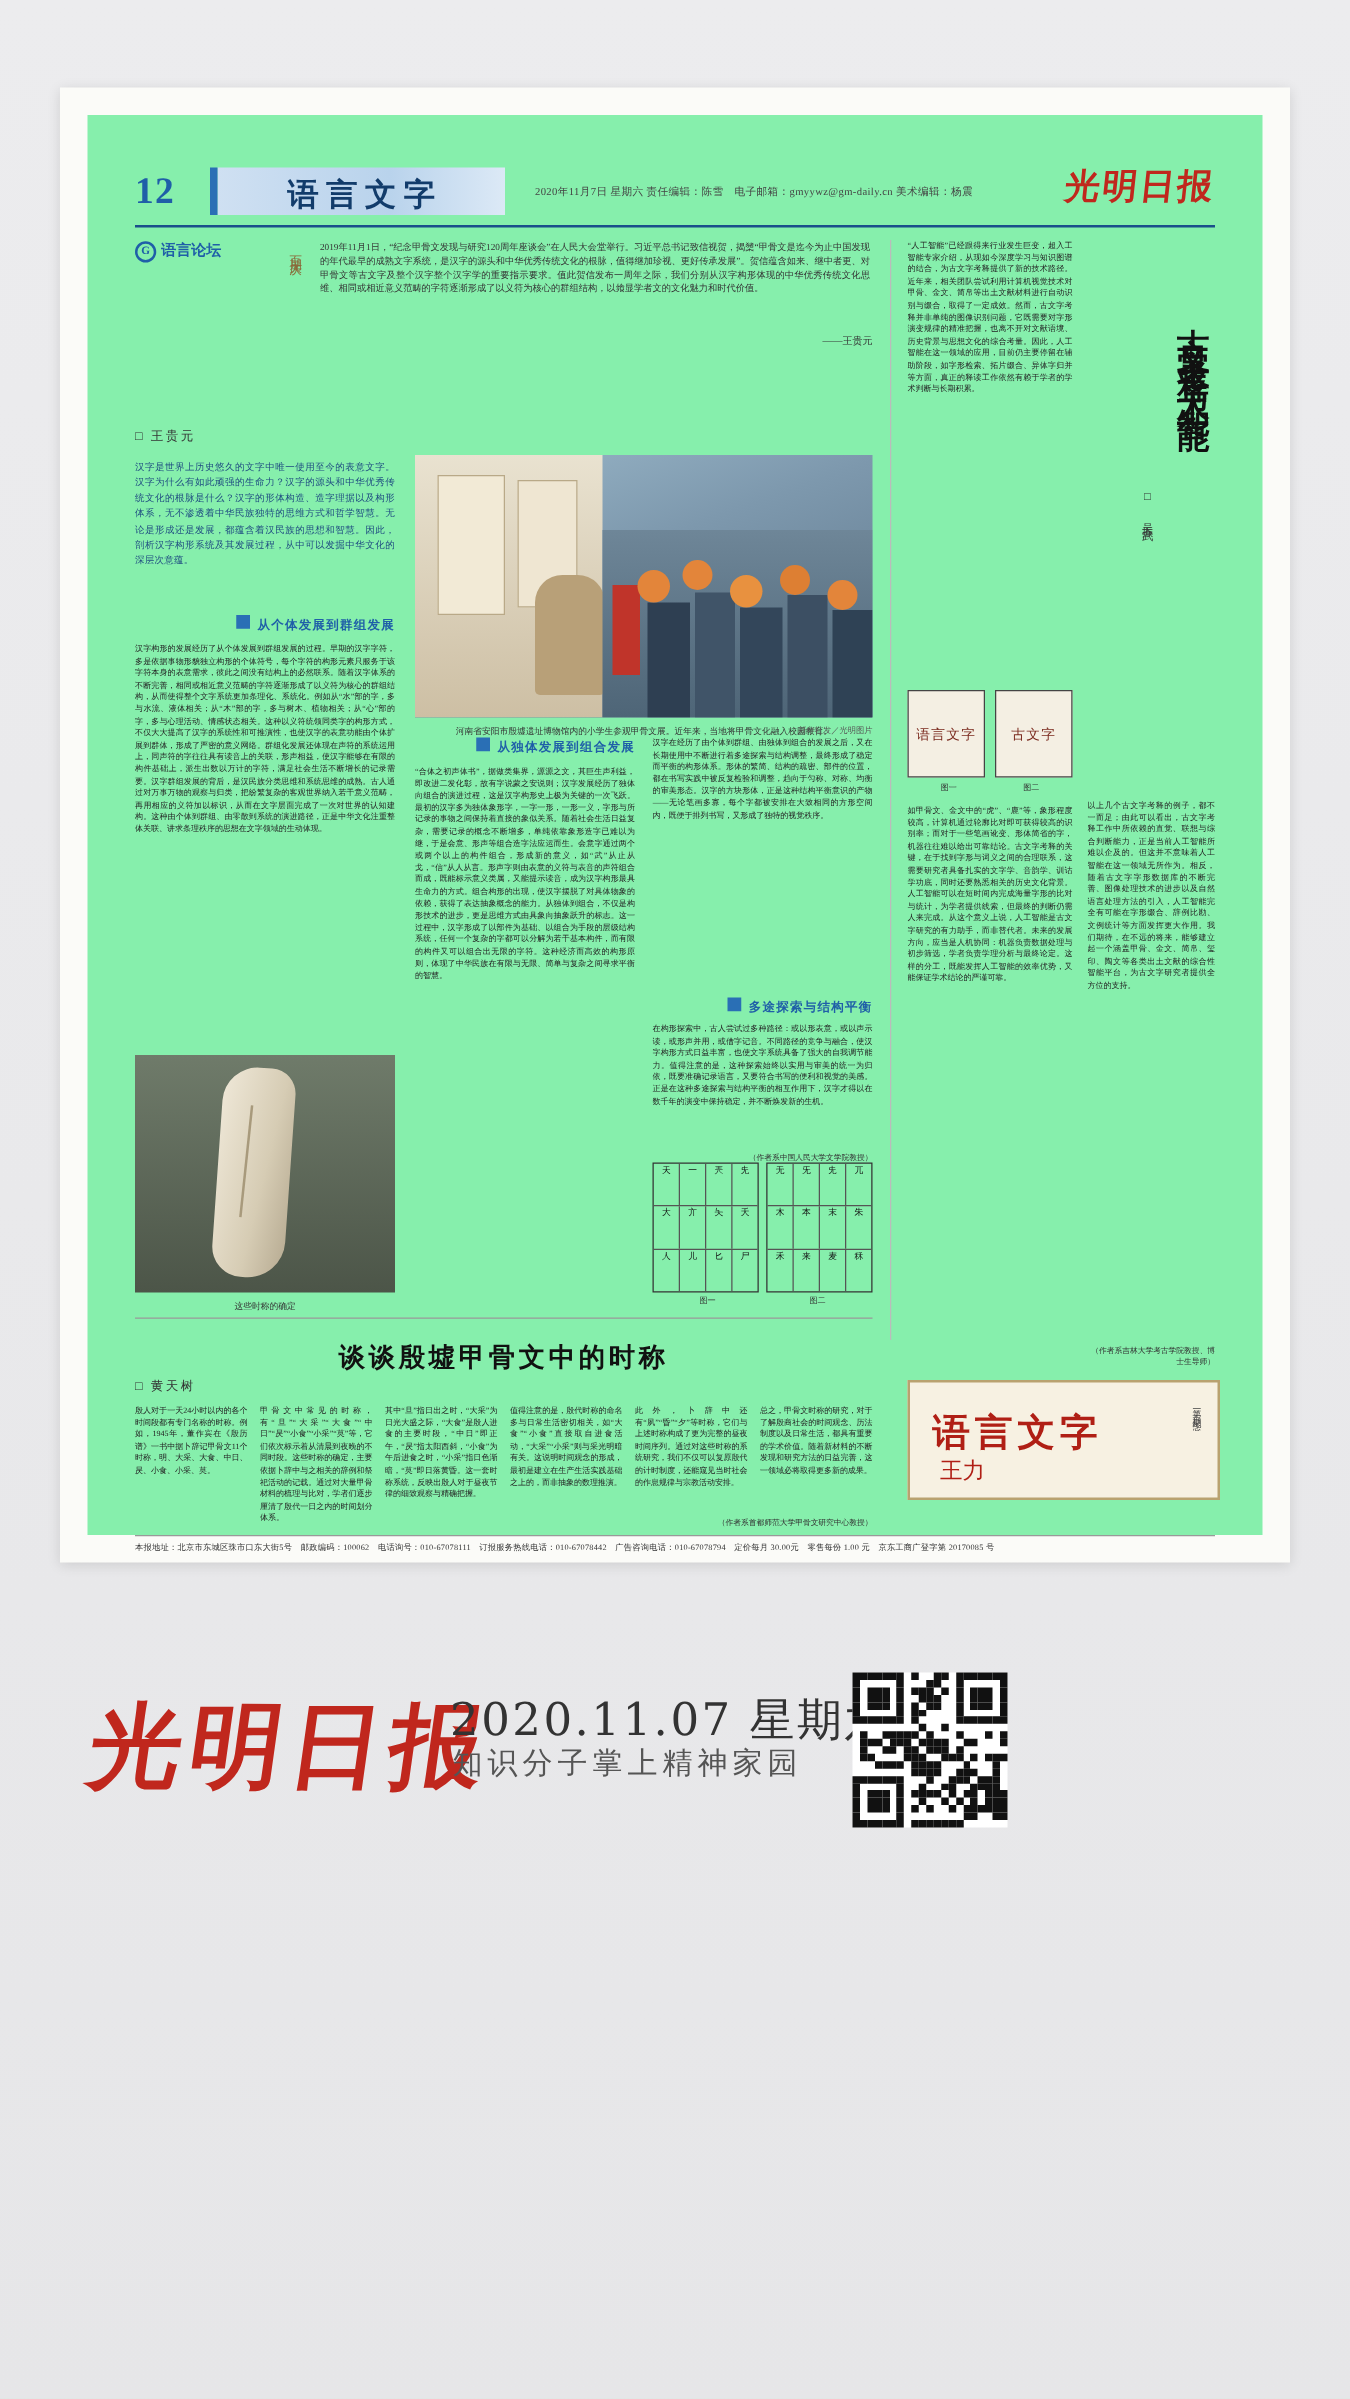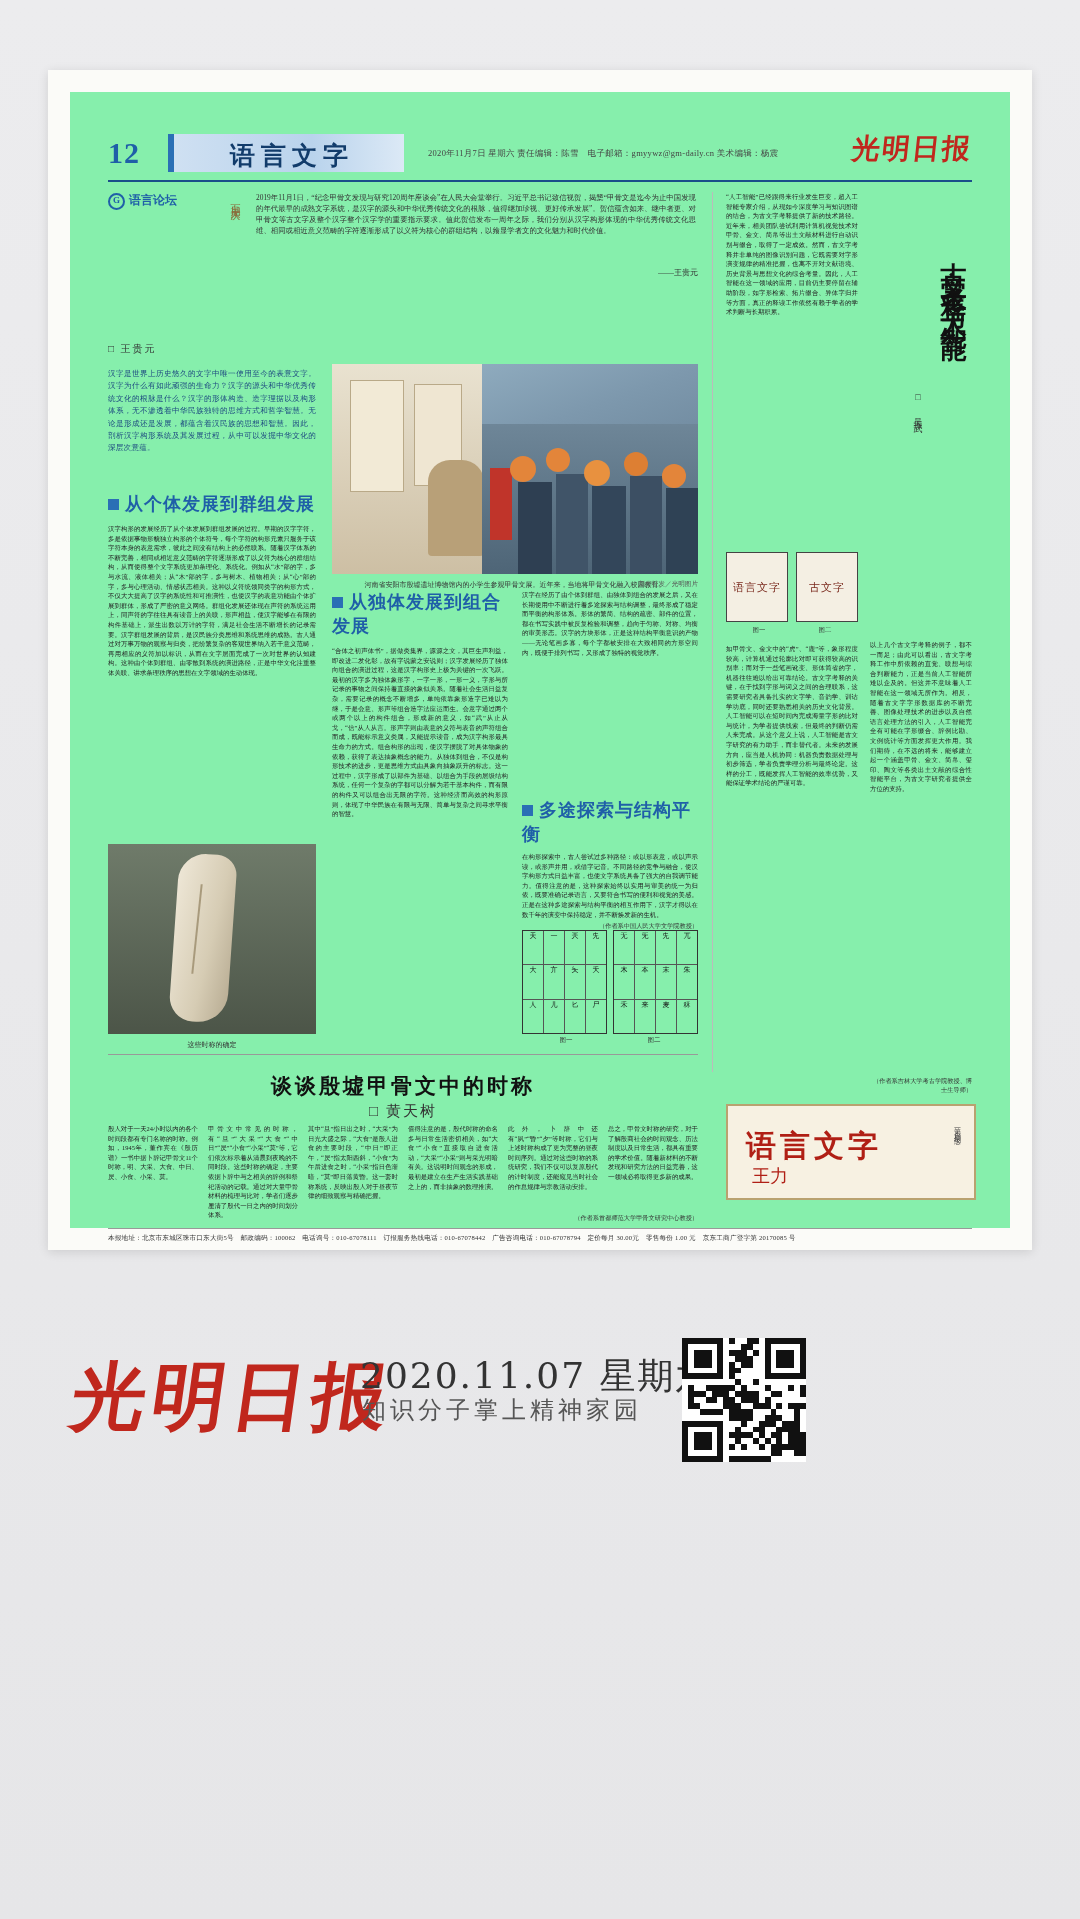--- a/index.html
+++ b/index.html
@@ -114,22 +114,23 @@
   .photo-cap{
     position:absolute;left:262px;top:488px;width:366px;font-size:7px;color:#333;
     text-align:center;line-height:10px;
   }
   .photo-credit{
     position:absolute;left:262px;top:488px;width:366px;font-size:6.6px;color:#555;
     text-align:right;
   }
   
   .sub-h{
-    font-size:18px;color:#1f5fa8;font-weight:bold;letter-spacing:1px;
+    font-size:10px;color:#1f5fa8;font-weight:bold;letter-spacing:1px;
     font-family:"DejaVu Serif",serif;
+    text-align:right;
   }
   .sub-h .sq{display:inline-block;width:11px;height:11px;background:#2a6fb5;margin-right:6px;}
   .body-txt{
     font-size:6.4px;line-height:9.6px;color:#222;text-align:justify;letter-spacing:0;
   }
   
   .c1{position:absolute;left:38px;top:400px;width:208px;}
   .c1 .sub-h{position:relative;margin-bottom:8px;}
   .c1 .body-txt{height:318px;overflow:hidden;}
   .relic{
@@ -200,21 +201,21 @@
   .callig .vtxt{
     position:absolute;right:12px;top:16px;writing-mode:vertical-rl;font-size:7px;color:#444;letter-spacing:2px;
   }
   
   .hrule{position:absolute;left:38px;top:962px;width:590px;height:1px;background:#999;}
   .b-title{
     position:absolute;left:38px;top:980px;width:590px;text-align:center;
     font-size:21px;font-weight:bold;color:#111;letter-spacing:3px;font-family:"DejaVu Serif",serif;
   }
   .b-byline{
-    position:absolute;left:38px;top:1010px;width:590px;text-align:center;font-size:15px;color:#333;letter-spacing:2px;
+    position:absolute;left:38px;top:1010px;width:590px;font-size:10px;color:#333;letter-spacing:2px;
   }
   .bcols{position:absolute;left:38px;top:1032px;width:590px;height:98px;display:flex;gap:10px;}
   .bcols .bc{flex:1;}
   .bcols .bc .body-txt{height:96px;overflow:hidden;}
   .b-sign{position:absolute;left:38px;top:1122px;width:590px;font-size:6.2px;color:#333;text-align:right;}
   
   .foot{
     position:absolute;left:38px;top:1136px;width:864px;border-top:1px solid #999;
     padding-top:5px;font-size:6.6px;color:#333;letter-spacing:.2px;white-space:nowrap;
   }

